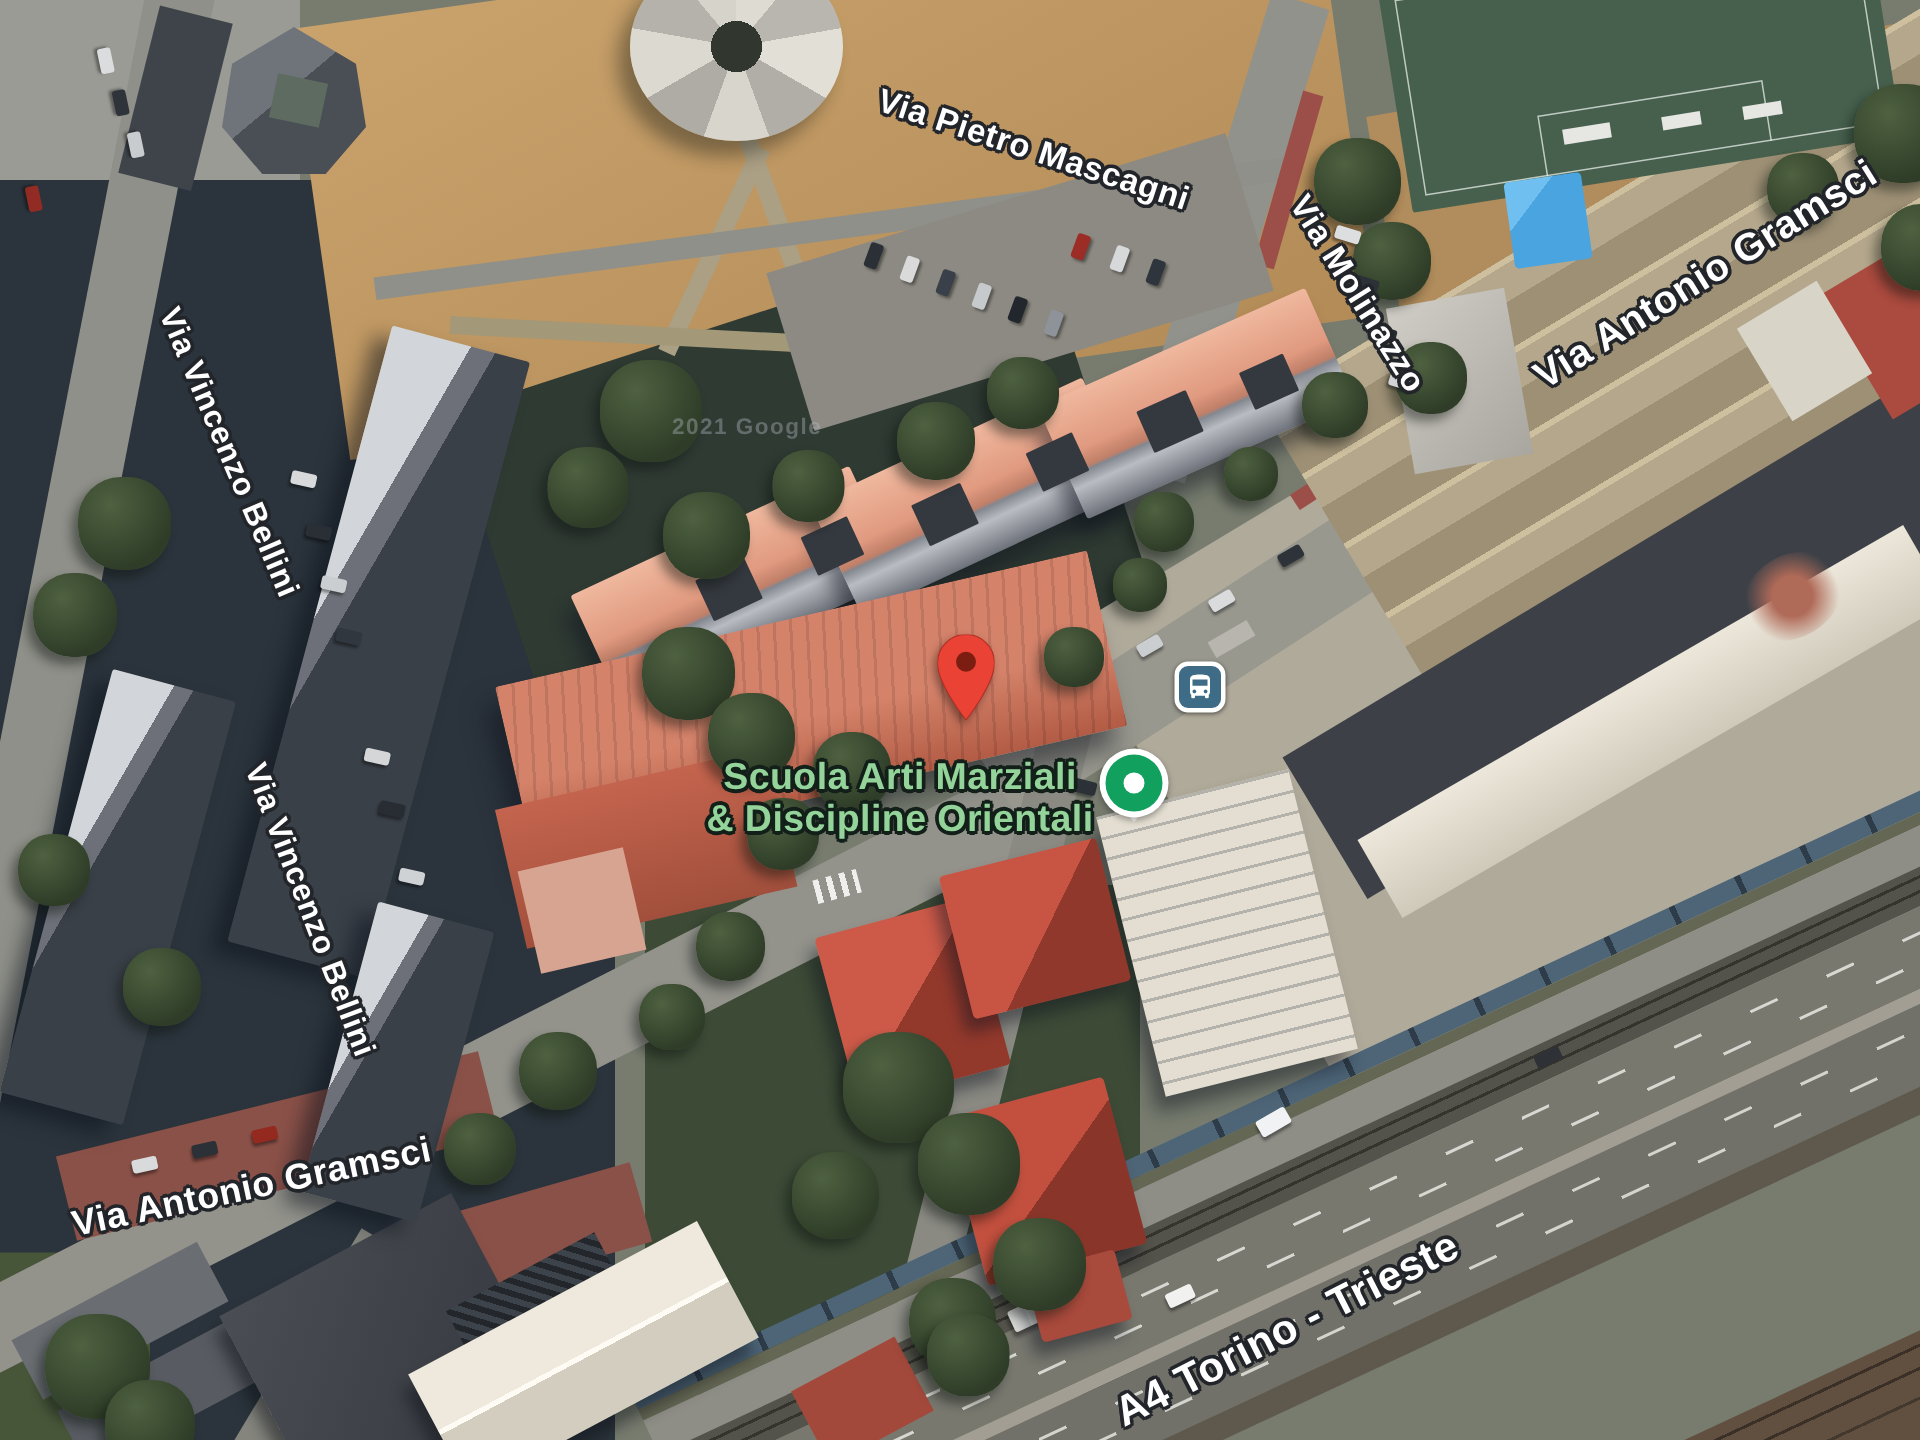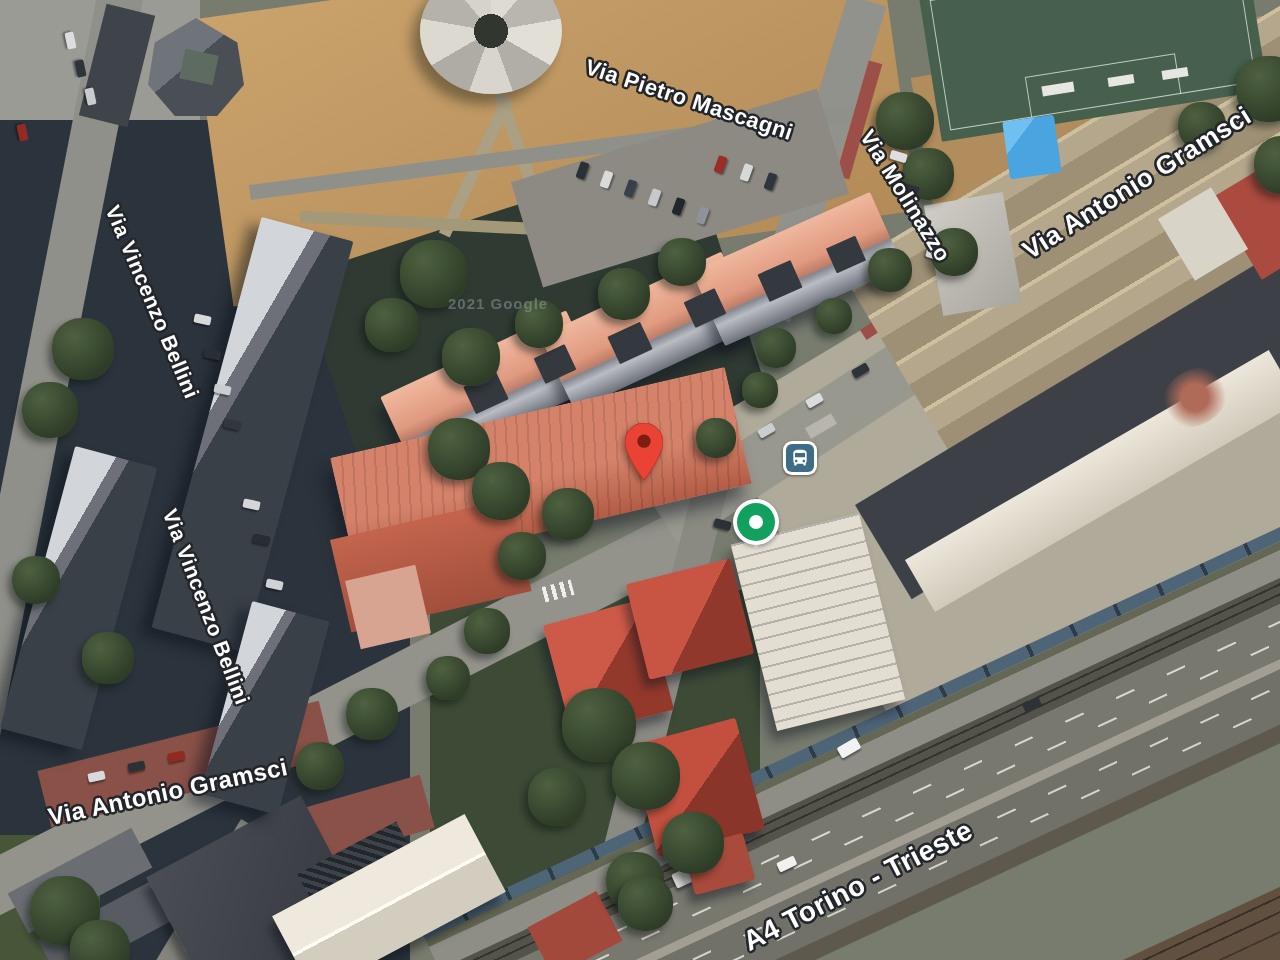--- a/index.html
+++ b/index.html
@@ -220,30 +220,34 @@
   <div class="car" style="left:852px;top:366px;transform:rotate(-30deg);background:#2e333a;"></div>
   <div class="car" style="left:758px;top:426px;transform:rotate(-30deg);background:#cbced0;"></div>
   <div class="car" style="left:88px;top:772px;transform:rotate(-12deg);background:#d8dadc;"></div>
   <div class="car" style="left:128px;top:762px;transform:rotate(-12deg);background:#2c3138;"></div>
   <div class="car" style="left:168px;top:752px;transform:rotate(-12deg);background:#93291f;"></div>
   <div class="car" style="left:838px;top:742px;width:22px;height:12px;transform:rotate(-30deg);background:#f0f2f4;"></div>
   <div class="car" style="left:714px;top:520px;transform:rotate(14deg);background:#2c3138;"></div>
 
   <div class="abs" style="left:806px;top:420px;width:30px;height:12px;transform:rotate(-30deg);background:#b8b5ae;"></div>
 
-  <div class="watermark" style="left:448px;top:295px;">2021 Google</div>
+  <div class="watermark" style="left:448px;top:276px;">2021 Google</div>
 
   <div class="slabel" style="left:689px;top:100px;font-size:22px;transform:translate(-50%,-50%) rotate(18deg);">Via Pietro Mascagni</div>
   <div class="slabel" style="left:905px;top:196px;font-size:22px;transform:translate(-50%,-50%) rotate(58deg);">Via Molinazzo</div>
   <div class="slabel" style="left:1137px;top:183px;font-size:26px;transform:translate(-50%,-50%) rotate(-32deg);">Via Antonio Gramsci</div>
   <div class="slabel" style="left:152px;top:302px;font-size:21px;transform:translate(-50%,-50%) rotate(67deg);">Via Vincenzo Bellini</div>
   <div class="slabel" style="left:206px;top:607px;font-size:21px;transform:translate(-50%,-50%) rotate(69deg);">Via Vincenzo Bellini</div>
   <div class="slabel" style="left:168px;top:792px;font-size:24px;transform:translate(-50%,-50%) rotate(-12deg);">Via Antonio Gramsci</div>
   <div class="slabel" style="left:858px;top:886px;font-size:28px;transform:translate(-50%,-50%) rotate(-27deg);">A4 Torino - Trieste</div>
 
+  <div class="poi-label" style="left:600px;top:532px;font-size:25px;transform:translate(-50%,-50%);">
+    <div>Scuola Arti Marziali</div>
+    <div>&amp; Discipline Orientali</div>
+  </div>
 
   <div class="poi-marker" style="left:733px;top:499px;">
     <div class="tail"></div>
     <div class="ring"></div>
     <div class="disk"></div>
     <div class="dot"></div>
   </div>
 
   <div class="busicon" style="left:783px;top:441px;">
     <div class="inner">

